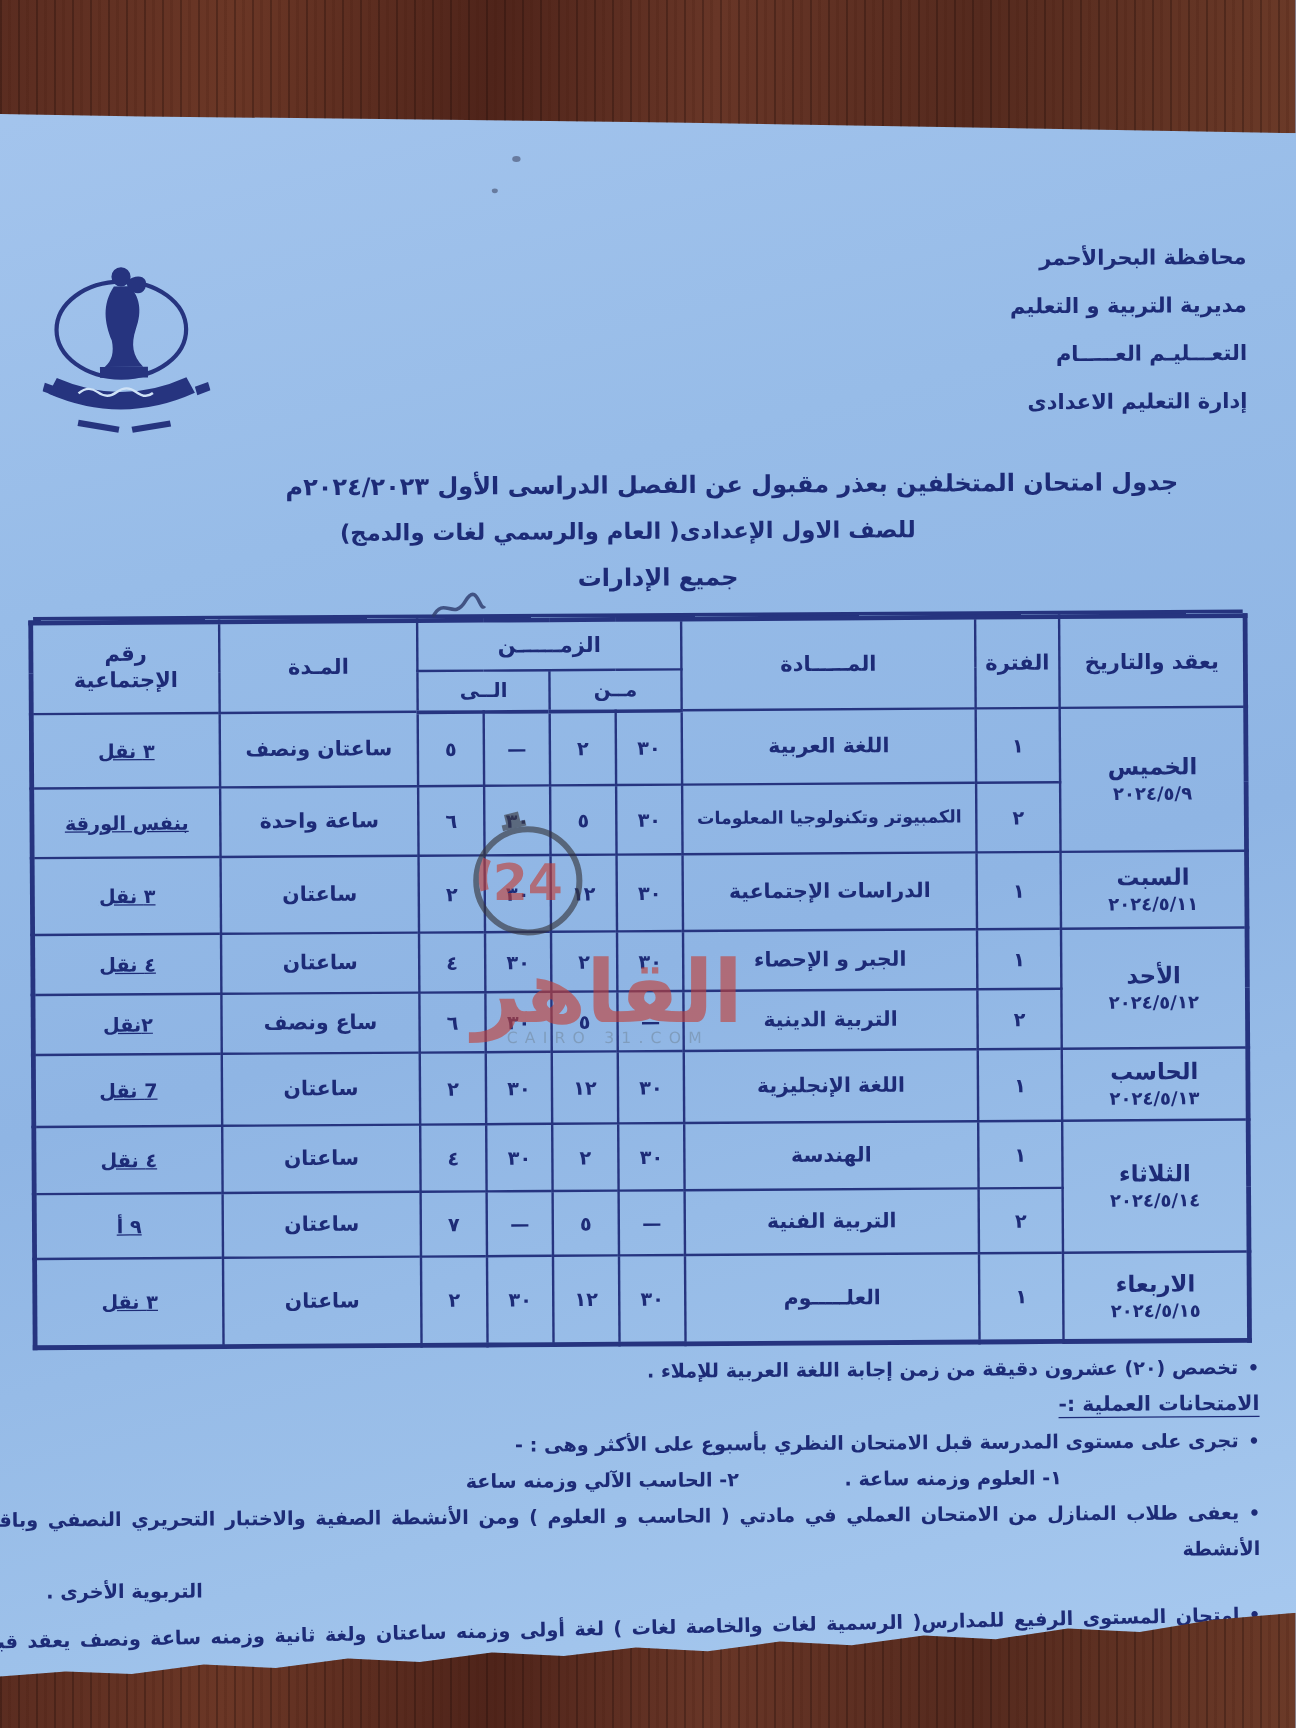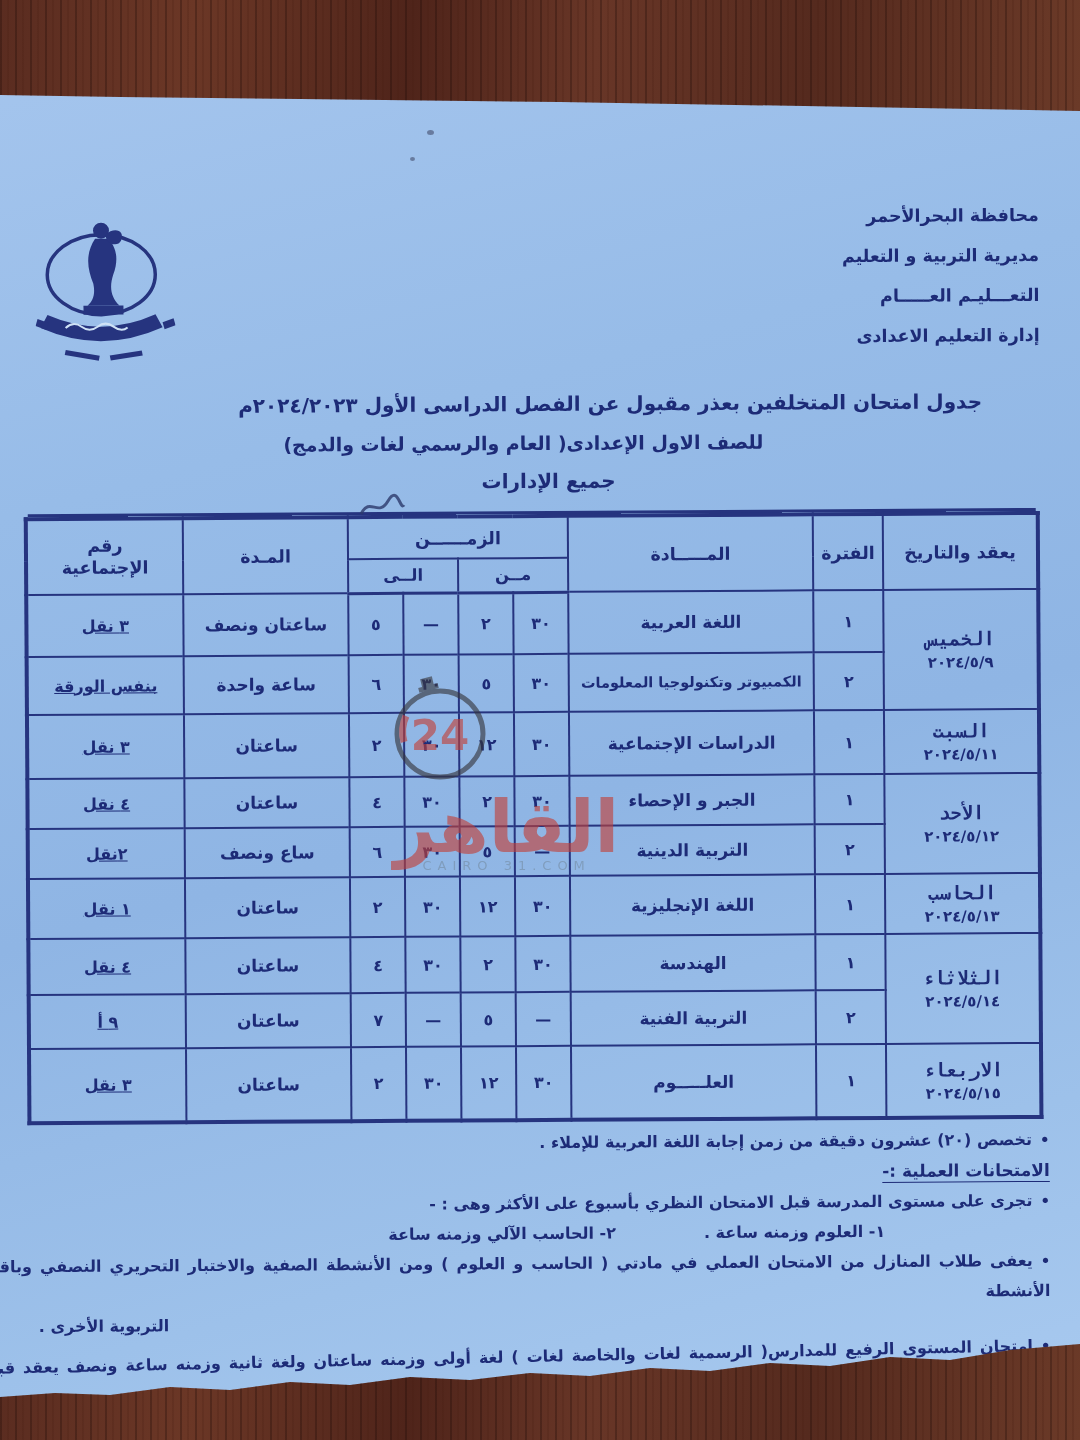--- a/index.html
+++ b/index.html
@@ -44,21 +44,21 @@
   .form-head div{line-height:1.25;}
   tbody tr:nth-child(1){height:62px;}
   tbody tr:nth-child(2){height:58px;}
   tbody tr:nth-child(3){height:64px;}
   tbody tr:nth-child(4){height:50px;}
   tbody tr:nth-child(5){height:50px;}
   tbody tr:nth-child(6){height:60px;}
   tbody tr:nth-child(7){height:56px;}
   tbody tr:nth-child(8){height:54px;}
   tbody tr:nth-child(9){height:74px;}
-  td.day-cell .day-name{font-size:19px;font-family:Liberation Mono, monospace;}
+  td.day-cell .day-name{font-size:19px;}
   td.day-cell .day-date{font-size:15px;margin-top:2px;letter-spacing:.5px;}
   td.period-cell{font-size:16px;}
   td.subject-cell{font-size:17px;}
   td.subject-cell.small{font-size:14.5px;}
   td.num-cell{font-size:16px;}
   td.duration-cell{font-size:17px;}
   td.form-cell{font-size:16px;text-decoration:underline;}
   
   .notes{position:absolute;top:1128px;left:0;right:33px;text-align:right;
     font-weight:bold;font-size:16px;color:#1d2b77;}
@@ -219,21 +219,21 @@
             <div class="day-name">الحاسب</div>
             <div class="day-date">٢٠٢٤/٥/١٣</div>
           </td>
           <td class="period-cell">١</td>
           <td class="subject-cell">اللغة الإنجليزية</td>
           <td class="num-cell">٣٠</td>
           <td class="num-cell">١٢</td>
           <td class="num-cell">٣٠</td>
           <td class="num-cell">٢</td>
           <td class="duration-cell">ساعتان</td>
-          <td class="form-cell">١ نقل</td>
+          <td class="form-cell">7 نقل</td>
         </tr>
         <tr>
           <td class="day-cell" rowspan="2">
             <div class="day-name">الثلاثاء</div>
             <div class="day-date">٢٠٢٤/٥/١٤</div>
           </td>
           <td class="period-cell">١</td>
           <td class="subject-cell">الهندسة</td>
           <td class="num-cell">٣٠</td>
           <td class="num-cell">٢</td>

